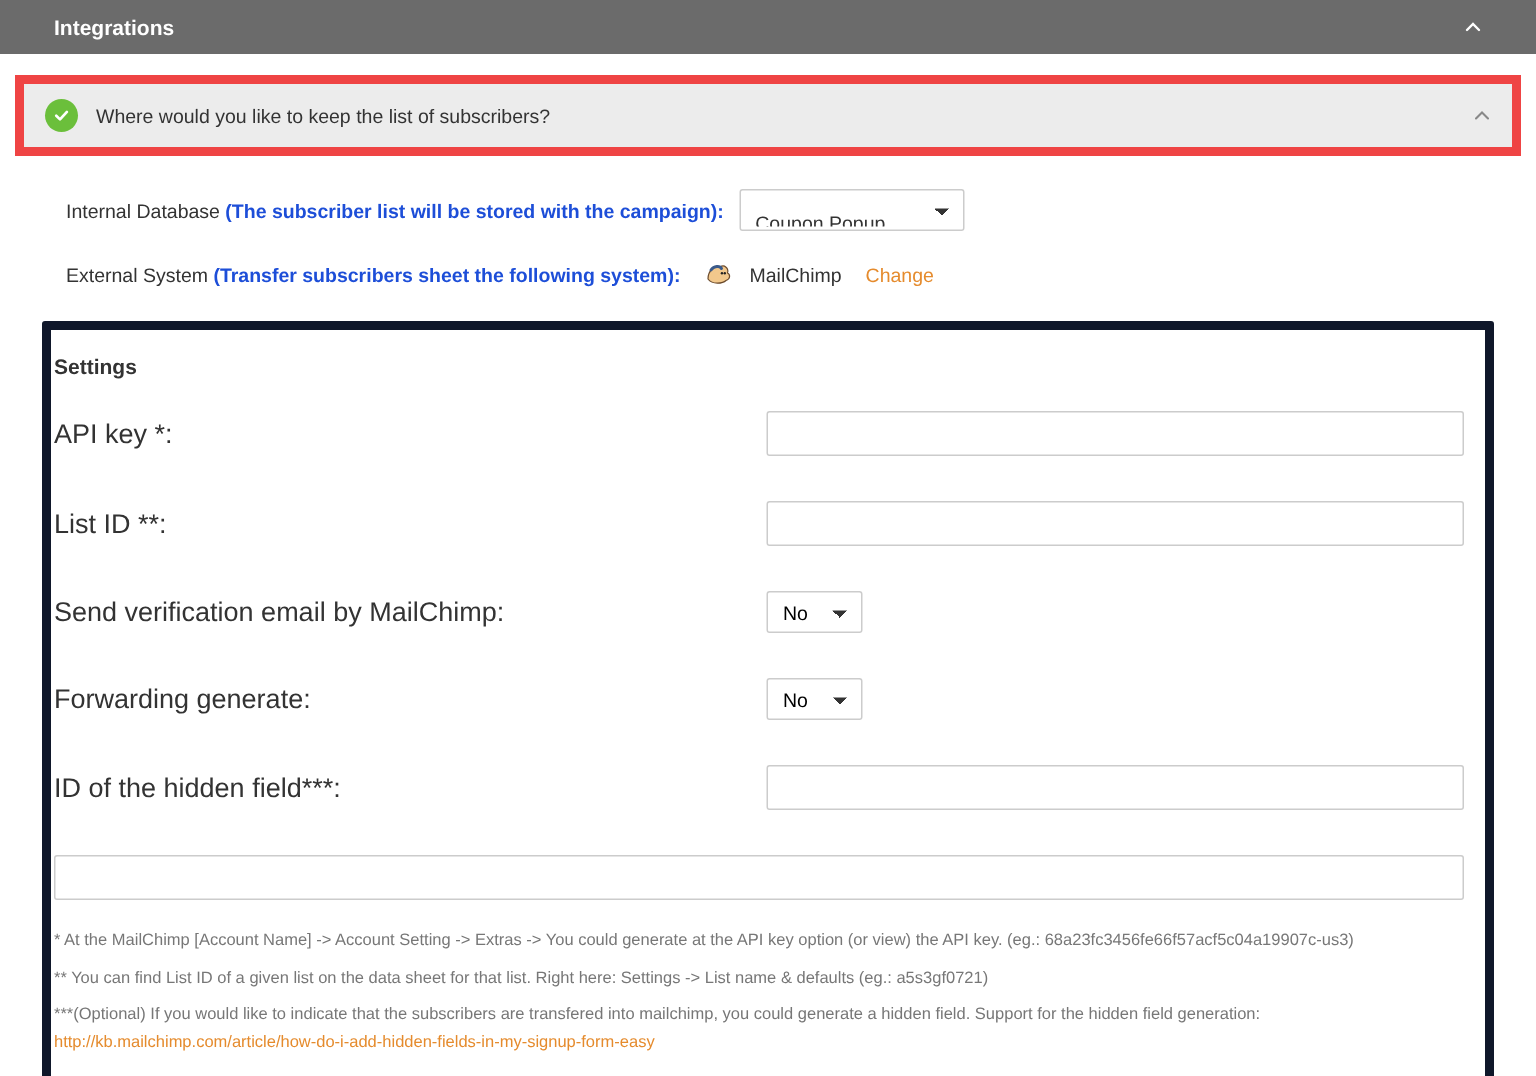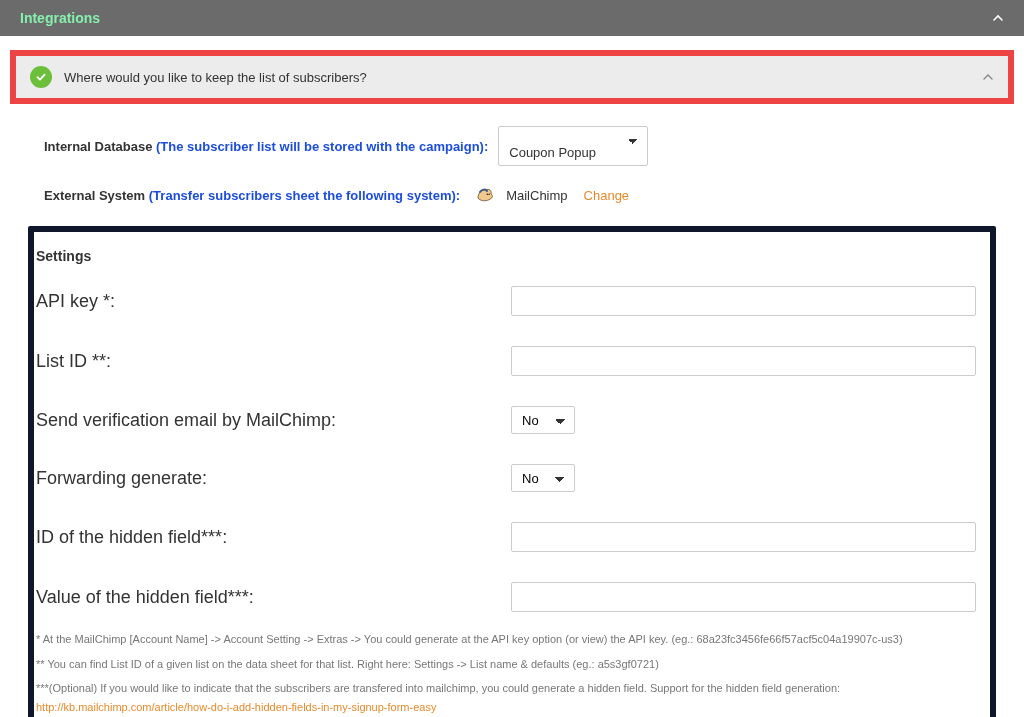--- a/index.html
+++ b/index.html
@@ -5,22 +5,22 @@
   * { box-sizing: border-box; margin: 0; padding: 0; }
   body {
     font-family: -apple-system, BlinkMacSystemFont, "Segoe UI", Arial, sans-serif;
     font-size: 13px;
     color: #333;
     background: #fff;
     width: 1024px;
   }
   .header-bar {
     background: #6b6b6b;
-    color: #86efac;
-    padding: 10px 20px;
+    color: #ffffff;
+    padding: 10px 36px;
     display: flex;
     justify-content: space-between;
     align-items: center;
     font-weight: 600;
     font-size: 14px;
   }
   .chevron {
     width: 12px; height: 12px;
     display: inline-block;
   }
@@ -40,26 +40,26 @@
     background: #6bbf3b;
     border-radius: 50%;
     display: flex; align-items:center; justify-content:center;
     margin-right: 12px;
   }
   .check-circle svg { display:block; }
   .banner-text { font-size: 13px; color: #333; }
   .content { padding: 22px 24px 10px 24px; }
   .row { display:flex; align-items:center; margin-bottom: 18px; flex-wrap:wrap; }
   .row-label { color:#333; }
-  .row-label .bold { font-weight:700;padding-left:20px; }
+  .row-label .bold { font-weight:400;padding-left:20px; }
   .row-label .muted { color:#1d4ed8; font-weight:700; }
   .select {
     border:1px solid #ccc;
     background:#fff;
-    height:40px;
+    height:28px;
     padding: 14px 26px 2px 10px;
     font-size:13px;
     color:#333;
     position:relative;
     min-width:150px;
     appearance: none;
     -webkit-appearance:none;
     background-image: linear-gradient(45deg, transparent 50%, #333 50%), linear-gradient(135deg, #333 50%, transparent 50%);
     background-position: calc(100% - 14px) 12px, calc(100% - 9px) 12px;
     background-size: 5px 5px, 5px 5px;
@@ -212,21 +212,20 @@
     </div>
 
     <div class="form-row">
       <div class="form-label">ID of the hidden field***:</div>
       <div class="form-control">
         <input type="text" class="text-input" value="" style="">
       </div>
     </div>
 
     <div class="form-row" style="margin-bottom:18px;">
-      <div class="form-label">Value of the hidden field***:</div>
       <div class="form-control">
         <input type="text" class="text-input" value="" style="">
       </div>
     </div>
 
     <div class="footnotes">
       <p>* At the MailChimp [Account Name] -&gt; Account Setting -&gt; Extras -&gt; You could generate at the API key option (or view) the API key. (eg.: 68a23fc3456fe66f57acf5c04a19907c-us3)</p>
       <p>** You can find List ID of a given list on the data sheet for that list. Right here: Settings -&gt; List name &amp; defaults (eg.: a5s3gf0721)</p>
       <p>
         <span>***(Optional) If you would like to indicate that the subscribers are transfered into mailchimp, you could generate a hidden field. Support for the hidden field generation: </span><a>http://kb.mailchimp.com/article/how-do-i-add-hidden-fields-in-my-signup-form-easy</a>

